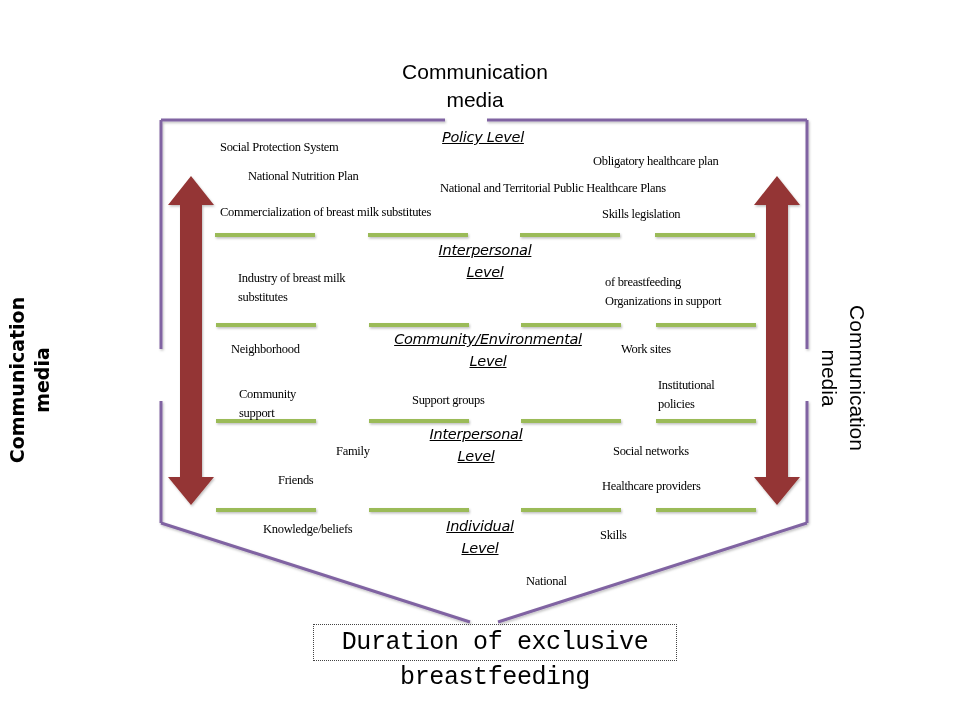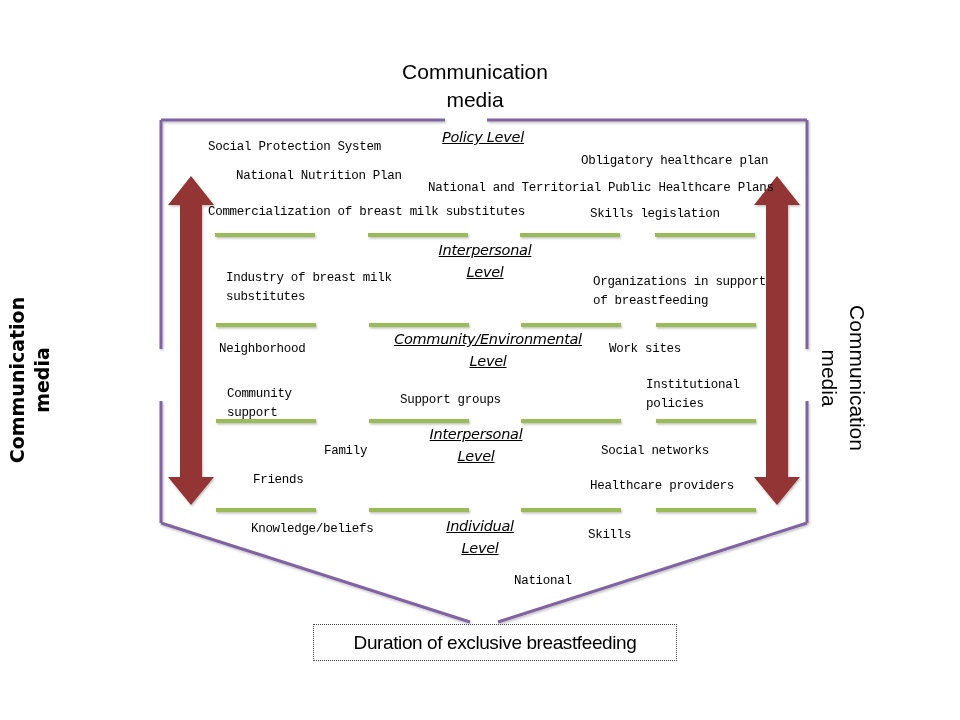--- a/index.html
+++ b/index.html
@@ -1,34 +1,34 @@
 <!DOCTYPE html>
 <html><head>
 <meta charset="utf-8">
 <style>
   html, body { margin:0; padding:0; background:#ffffff; }
   body { width:960px; height:720px; position:relative; overflow:hidden;
          font-family:"DejaVu Sans", sans-serif; color:#000; }
   #diagram { position:absolute; left:0; top:0; width:960px; height:720px; }
   .t { position:absolute; font-size:12.5px; line-height:19px; white-space:nowrap;
-       font-family:Liberation Mono, monospace; letter-spacing:-0.3px; }
+       font-family:Liberation Serif, serif; letter-spacing:-0.3px;margin-left:12px; }
   .lvl { position:absolute; font-size:14.5px; line-height:22px; font-style:italic;
          text-decoration:underline; text-align:center; white-space:nowrap;
          font-family:"DejaVu Sans", sans-serif; letter-spacing:-0.3px; }
   .media-top { position:absolute; left:370px; top:58px; width:210px; text-align:center;
                font-family:"Liberation Sans", sans-serif; font-size:21px; line-height:28px; }
   .media-left { position:absolute; left:30px; top:380px; width:200px; text-align:center;
                 transform-origin:center; transform:translate(-50%,-50%) rotate(-90deg);
                 font-family:"DejaVu Sans", sans-serif; font-weight:bold; font-size:19px; line-height:25px; }
   .media-right { position:absolute; left:843px; top:378px; width:200px; text-align:center;
                  transform:translate(-50%,-50%) rotate(90deg);
                  font-family:"Liberation Sans", sans-serif; font-size:21px; line-height:28px; }
   .outcome { position:absolute; left:313px; top:624px; width:364px; height:37px;
              border:1px dotted #444; box-sizing:border-box; text-align:center;
-             font-family:Liberation Sans, sans-serif; font-size:19px; line-height:35px; letter-spacing:-0.4px; }
+             font-family:Liberation Mono, monospace; font-size:25px; line-height:35px; letter-spacing:-0.4px; }
 </style>
 </head>
 <body>
 
 <svg id="diagram" width="960" height="720" viewBox="0 0 960 720">
   <defs>
     <filter id="sh" x="-10%" y="-10%" width="130%" height="130%">
       <feDropShadow dx="1" dy="1.5" stdDeviation="1" flood-color="#000" flood-opacity="0.25"></feDropShadow>
     </filter>
   </defs>
@@ -110,38 +110,38 @@
 <div class="t" style="left:208px;top:203px;text-align:center;">Commercialization of breast milk substitutes</div>
 <div class="t" style="left:581px;top:152px;">Obligatory healthcare plan</div>
 <div class="t" style="left:428px;top:179px;">National and Territorial Public Healthcare Plans</div>
 <div class="t" style="left:590px;top:205px;">Skills legislation</div>
 
 <div class="t" style="left:226px;top:269px;">
   <div>Industry of breast milk</div>
   <div>substitutes</div>
 </div>
 <div class="t" style="left:593px;top:273px;">
+  <div>of breastfeeding</div>
   <div>Organizations in support</div>
-  <div>of breastfeeding</div>
 </div>
 
 <div class="t" style="left:219px;top:340px;">Neighborhood</div>
 <div class="t" style="left:609px;top:340px;">Work sites</div>
 <div class="t" style="left:227px;top:385px;">
   <div>Community</div>
   <div>support</div>
 </div>
 <div class="t" style="left:400px;top:391px;">Support groups</div>
 <div class="t" style="left:646px;top:376px;">
   <div>Institutional</div>
   <div>policies</div>
 </div>
 
 <div class="t" style="left:324px;top:442px;">Family</div>
-<div class="t" style="left:253px;top:471px;">Friends</div>
+<div class="t" style="left:266px;top:471px;">Friends</div>
 <div class="t" style="left:601px;top:442px;">Social networks</div>
 <div class="t" style="left:590px;top:477px;">Healthcare providers</div>
 
 <div class="t" style="left:251px;top:520px;">Knowledge/beliefs</div>
 <div class="t" style="left:588px;top:526px;">Skills</div>
 <div class="t" style="left:514px;top:572px;">National</div>
 
 <div class="outcome">Duration of exclusive breastfeeding</div>
 
 </body></html>

